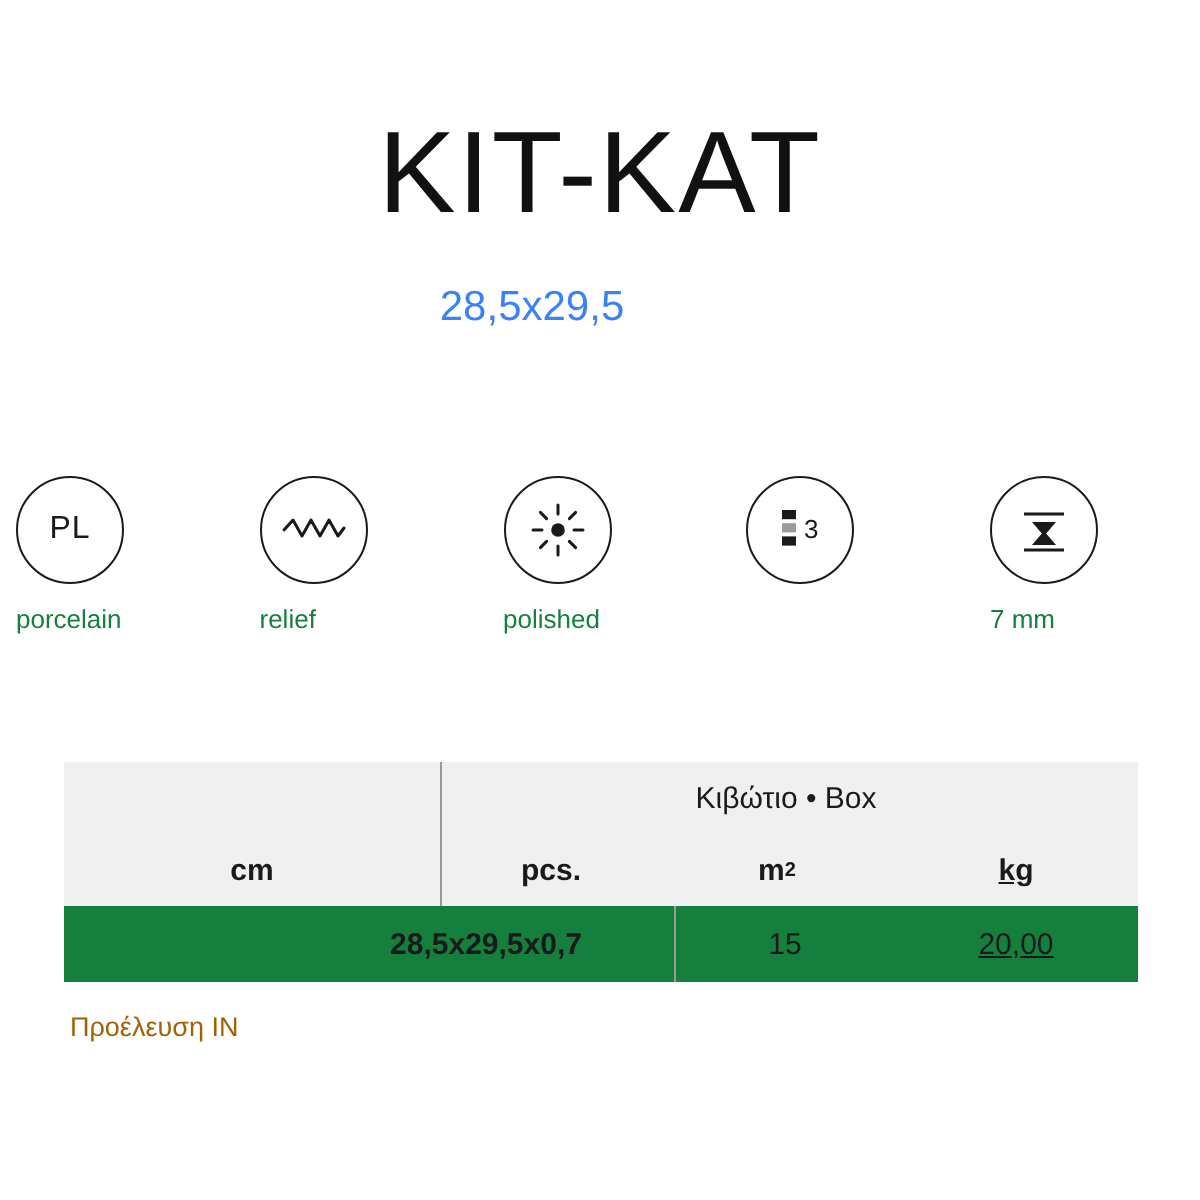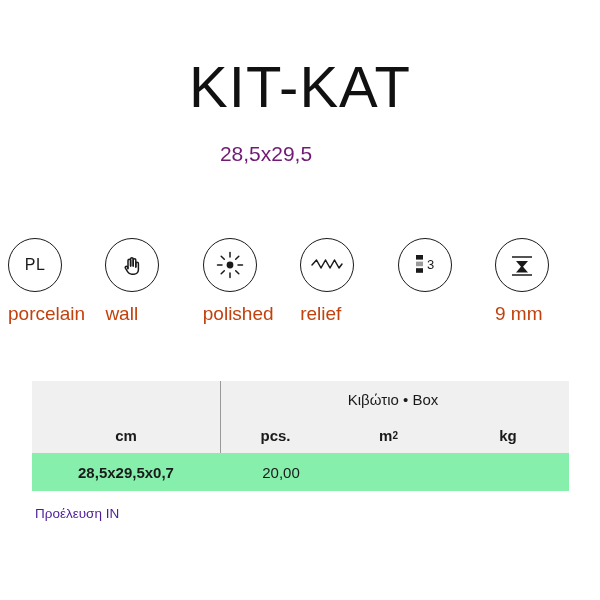--- a/index.html
+++ b/index.html
@@ -35,21 +35,21 @@
     line-height: 1;
   }
   .subtitle {
     position: absolute;
     top: 142px;
     left: 0;
     width: 532px;
     text-align: center;
     font-size: 21px;
     font-weight: 400;
-    color: #701a75;
+    color: #3b82f6;
   }
 
   
   .icon-row {
     position: absolute;
     top: 238px;
     left: 8px;
     width: 584px;
     display: flex;
     justify-content: space-between;
@@ -72,24 +72,24 @@
     position: relative;
     box-sizing: border-box;
   }
   .circle .pl-text {
     font-size: 16px;
     letter-spacing: 0.5px;
     color: #1a1a1a;
   }
   .icon-label {
     margin-top: 10px;
-    font-size: 19px;
+    font-size: 13px;
     text-align: center;
     line-height: 1.25;
-    color: #c2410c;
+    color: #15803d;
   }
   .icon-label .l2 { display: block; }
 
   svg.glyph { display: block; }
 
   
   .table {
     position: absolute;
     top: 381px;
     left: 32px;
@@ -103,48 +103,49 @@
   .row-head {
     background: #f0f0f0;
     height: 36px;
   }
   .row-sub {
     background: #f0f0f0;
     height: 36px;
     text-align: center;
   }
   .row-data {
-    background: #86efac;
+    background: #15803d;
     height: 38px;
+    justify-content: flex-end;
   }
   .cell {
     display: flex;
     align-items: center;
     justify-content: center;
     box-sizing: border-box;
   }
   .c-cm     { width: 188px; }
   .c-pcs    { width: 110px; }
   .c-m2     { width: 117px; }
-  .c-kg     { width: 122px; }
+  .c-kg     { width: 122px; text-decoration: underline; }
   .c-box    { width: 345px; }
 
   .divider-left {
     border-left: 1.5px solid #9a9a9a;
   }
 
   .bold { font-weight: 700; }
   .sup { font-size: 10px; vertical-align: super; }
 
   .origin {
     position: absolute;
     top: 506px;
     left: 35px;
     font-size: 13.5px;
-    color: #4c1d95;
+    color: #a16207;
   }
 </style>
 </head>
 <body>
 
 <div class="page">
 
   <div class="title">KIT-KAT</div>
   <div class="subtitle">28,5x29,5</div>
 
@@ -152,33 +153,29 @@
 
     <div class="icon-cell">
       <div class="circle">
         <span class="pl-text">PL</span>
       </div>
       <div class="icon-label">
         <span>porcelain</span>
       </div>
     </div>
 
-    <div class="icon-cell">
-      <div class="circle">
-        <svg class="glyph" width="26" height="26" viewBox="0 0 26 26" aria-hidden="true">
-          <g fill="none" stroke="#1a1a1a" stroke-width="1.5" stroke-linecap="round" stroke-linejoin="round">
-            <path d="M9 16 V8.5 a1.3 1.3 0 0 1 2.6 0 V14"></path>
-            <path d="M11.6 14 V7 a1.3 1.3 0 0 1 2.6 0 V14"></path>
-            <path d="M14.2 14 V8 a1.3 1.3 0 0 1 2.6 0 V15"></path>
-            <path d="M16.8 15 v-3.4 a1.3 1.3 0 0 1 2.6 0 v6.2 c0 2.6-2 4.4-4.6 4.4 h-2.1 c-2 0-3-0.9-4-2.4 l-2.3-3.6 a1.25 1.25 0 0 1 1.9-1.6 L9 16.8"></path>
-          </g>
-        </svg>
-      </div>
-      <div class="icon-label">
-        <span>wall</span>
+
+    <div class="icon-cell">
+      <div class="circle">
+        <svg class="glyph" width="34" height="18" viewBox="0 0 34 18" aria-hidden="true">
+          <path d="M2 9 L6.5 4 L11 12 L15.5 4 L20 12 L24.5 4 L29 12 L32 8" fill="none" stroke="#1a1a1a" stroke-width="1.5" stroke-linecap="round" stroke-linejoin="round"></path>
+        </svg>
+      </div>
+      <div class="icon-label">
+        <span>relief</span>
       </div>
     </div>
 
     <div class="icon-cell">
       <div class="circle">
         <svg class="glyph" width="30" height="30" viewBox="0 0 30 30" aria-hidden="true">
           <circle cx="15" cy="15" r="3.4" fill="#1a1a1a"></circle>
           <g stroke="#1a1a1a" stroke-width="1.5" stroke-linecap="round">
             <line x1="15" y1="2.5" x2="15" y2="7"></line>
             <line x1="15" y1="23" x2="15" y2="27.5"></line>
@@ -191,51 +188,40 @@
           </g>
         </svg>
       </div>
       <div class="icon-label">
         <span>polished</span>
       </div>
     </div>
 
     <div class="icon-cell">
       <div class="circle">
-        <svg class="glyph" width="34" height="18" viewBox="0 0 34 18" aria-hidden="true">
-          <path d="M2 9 L6.5 4 L11 12 L15.5 4 L20 12 L24.5 4 L29 12 L32 8" fill="none" stroke="#1a1a1a" stroke-width="1.5" stroke-linecap="round" stroke-linejoin="round"></path>
-        </svg>
-      </div>
-      <div class="icon-label">
-        <span>relief</span>
-      </div>
-    </div>
-
-    <div class="icon-cell">
-      <div class="circle">
         <svg class="glyph" width="34" height="26" viewBox="0 0 34 26" aria-hidden="true">
           <rect x="8" y="3" width="7" height="4.6" fill="#1a1a1a"></rect>
           <rect x="8" y="9.6" width="7" height="4.6" fill="#9b9b9b"></rect>
           <rect x="8" y="16.2" width="7" height="4.6" fill="#1a1a1a"></rect>
           <text x="19" y="17" font-family="Liberation Sans, sans-serif" font-size="13" fill="#1a1a1a">3</text>
         </svg>
       </div>
     </div>
 
     <div class="icon-cell">
       <div class="circle">
         <svg class="glyph" width="28" height="26" viewBox="0 0 28 26" aria-hidden="true">
           <line x1="4" y1="5" x2="24" y2="5" stroke="#1a1a1a" stroke-width="1.5"></line>
           <polygon points="14,16 8,9 20,9" fill="#1a1a1a"></polygon>
           <polygon points="14,13.5 8,20.5 20,20.5" fill="#1a1a1a"></polygon>
           <line x1="4" y1="23" x2="24" y2="23" stroke="#1a1a1a" stroke-width="1.5"></line>
         </svg>
       </div>
       <div class="icon-label">
-        <span>9 mm</span>
+        <span>7 mm</span>
       </div>
     </div>
 
   </div>
 
   <div class="table">
 
     <div class="row row-head">
       <div class="cell c-cm"></div>
       <div class="cell c-box divider-left">Κιβώτιο • Box</div>
@@ -246,20 +232,21 @@
       <div class="cell c-pcs bold divider-left">pcs.</div>
       <div class="cell c-m2 bold">
         <span>m</span>
           <span class="sup">2</span>
       </div>
       <div class="cell c-kg bold">kg</div>
     </div>
 
     <div class="row row-data">
       <div class="cell c-cm bold">28,5x29,5x0,7</div>
+      <div class="cell c-pcs divider-left">15</div>
       <div class="cell c-kg">20,00</div>
     </div>
 
   </div>
 
   <div class="origin">Προέλευση ΙΝ</div>
 
 </div>
 
 </body></html>

